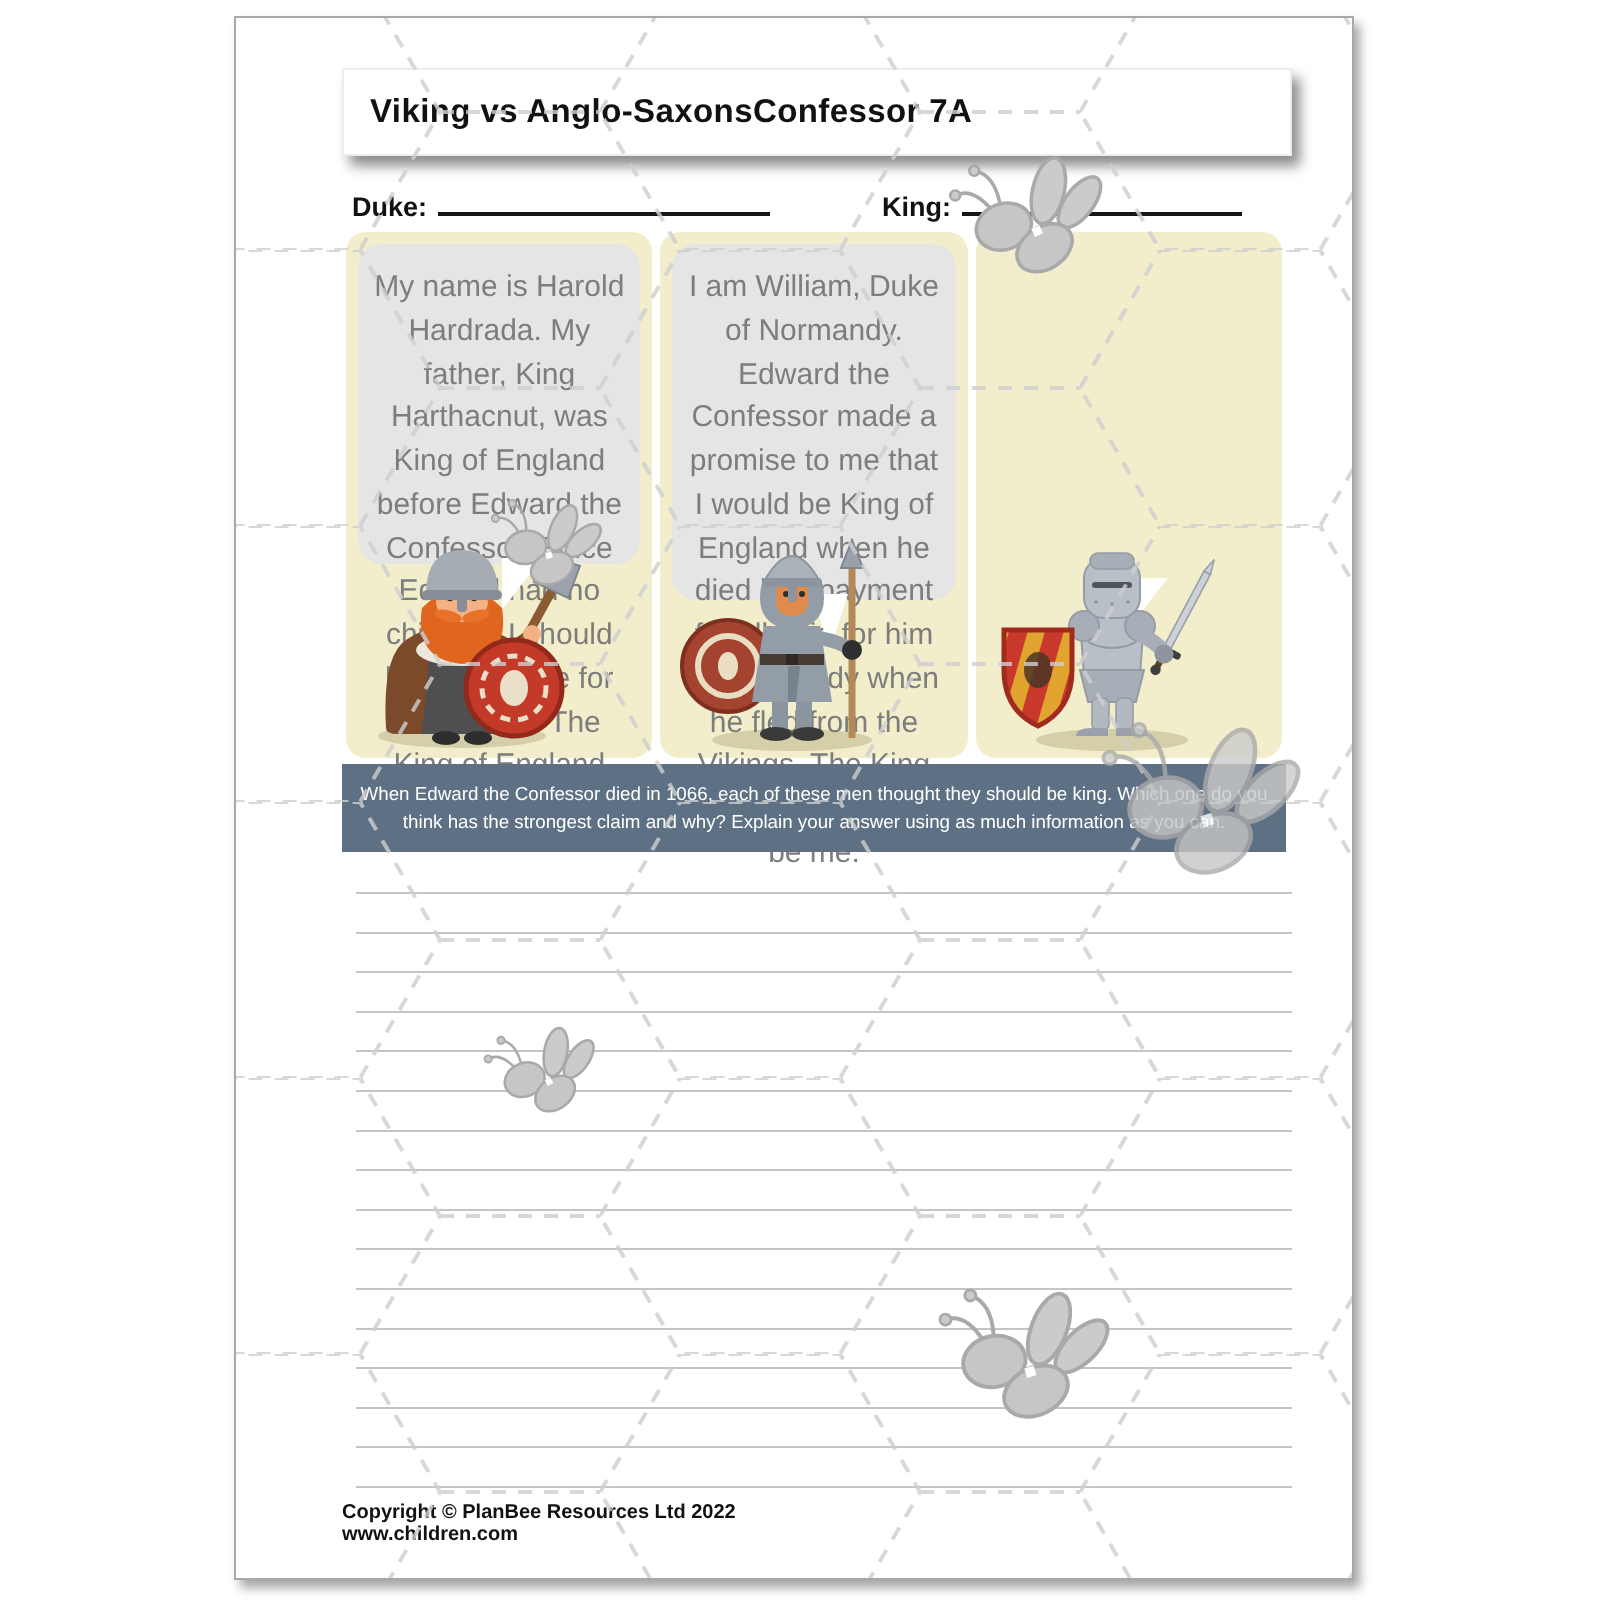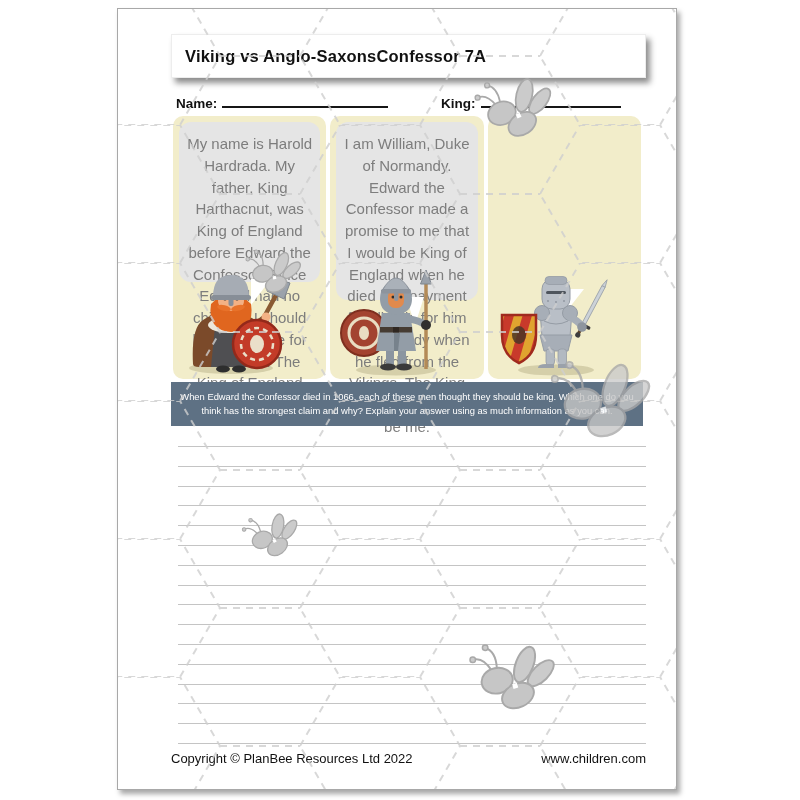--- a/index.html
+++ b/index.html
@@ -49,21 +49,21 @@
   }
 
   .write-lines {
     position:absolute; left:60px; top:437px; width:468px; height:299px; z-index:2;
     background:repeating-linear-gradient(to bottom, #c4c4c4 0, #c4c4c4 1px, transparent 1px, transparent 19.8px);
   }
 
   .footer {
     position:absolute; left:53px; top:742px; width:475px; z-index:2;
     display:flex; justify-content:space-between;
-    font-weight:normal; font-size:13px; color:#111;
+    font-weight:bold; font-size:10px; color:#111;flex-direction:column;
   }
 
   .r-n5 { transform:rotate(-5deg); } .r-p6 { transform:rotate(6deg); }
   .r-p4 { transform:rotate(4deg); opacity:0.8; } .r-n8 { transform:rotate(-8deg); }
   .r-p3 { transform:rotate(3deg); }
 </style>
 </head>
 <body>
 
 <svg width="0" height="0" style="position:absolute" aria-hidden="true">
@@ -83,21 +83,21 @@
 </svg>
 
 <div class="page">
 
   <div class="titlebar">
     <span>Viking vs Anglo-Saxons</span>
     <span>Confessor 7A</span>
   </div>
 
   <div class="field-group name-group">
-    <span>Name:</span><span class="uline" style="width:166px"></span>
+    <span>Duke:</span><span class="uline" style="width:166px"></span>
   </div>
   <div class="field-group date-group">
     <span>King:</span><span class="uline" style="width:140px"></span>
   </div>
 
   <div class="panels">
 
     <div class="panel">
       <div class="bubble bubble-1">My name is Harold Hardrada. My father, King Harthacnut, was King of England before Edward the Confessor. Since Edward had no children, I should be next in line for the throne. The King of England should be me.</div>
       <div class="tail tail-1"></div>

